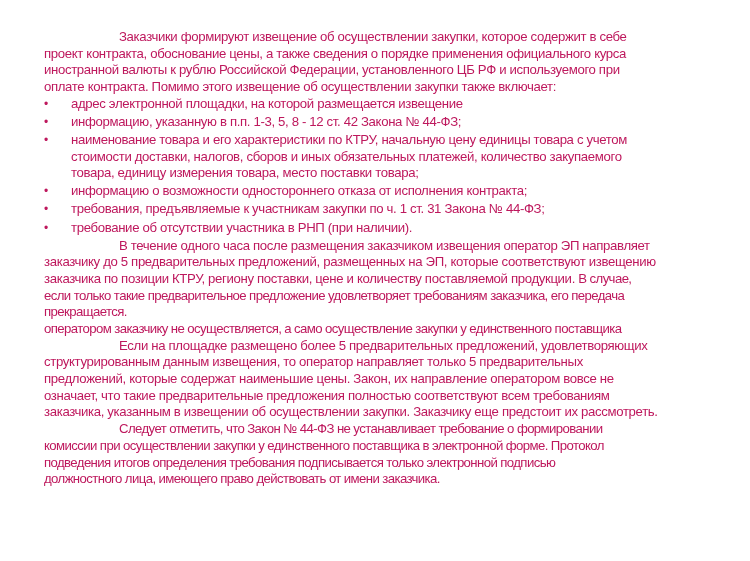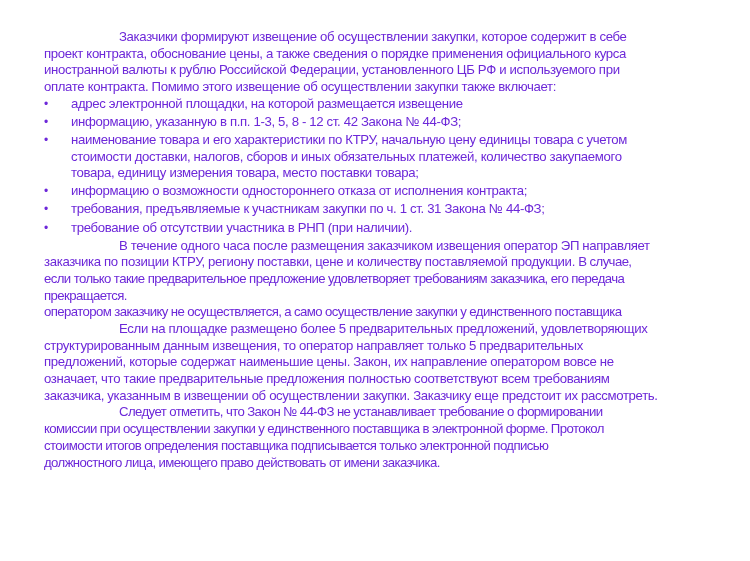--- a/index.html
+++ b/index.html
@@ -1,20 +1,20 @@
 <!DOCTYPE html>
 <html><head>
 <meta charset="utf-8">
 <style>
   html, body { margin: 0; padding: 0; background: #ffffff; }
   body { width: 750px; height: 561px; position: relative; overflow: hidden; }
   .page {
     position: absolute; left: 44px; top: 29px; width: 640px;
     font-family: "Liberation Sans", sans-serif;
-    font-size: 13.2px; color: #6d28d9;
+    font-size: 13.2px; color: #be185d;
     letter-spacing: -0.35px;
   }
   .line { height: 16.7px; line-height: 16.7px; white-space: nowrap; }
   .indent { padding-left: 75px; }
   .para { margin: 0; }
   .bullets { margin: 0; padding: 0; list-style: none; }
   .bullet { position: relative; padding-left: 27px; margin-bottom: 1.4px; }
   .bullet-dot { position: absolute; left: 0; top: 0; height: 16.7px; line-height: 16.7px; font-size: 12px; }
   .bold { font-weight: normal; letter-spacing: -0.6px; }
 </style>
@@ -54,34 +54,35 @@
       <div class="line">требования, предъявляемые к участникам закупки по ч. 1 ст. 31 Закона № 44-ФЗ;</div>
     </li>
     <li class="bullet">
       <span class="bullet-dot">•</span>
       <div class="line">требование об отсутствии участника в РНП (при наличии).</div>
     </li>
   </ul>
 
   <div class="para">
     <div class="line indent">В течение одного часа после размещения заказчиком извещения оператор ЭП направляет</div>
+    <div class="line">заказчику до 5 предварительных предложений, размещенных на ЭП, которые соответствуют извещению</div>
     <div class="line"><span>заказчика по позиции КТРУ, региону поставки, цене и количеству поставляемой продукции. </span><span class="bold">В случае,</span></div>
     <div class="line bold">если только такие предварительное предложение удовлетворяет требованиям заказчика, его передача</div>
     <div class="line bold">прекращается.</div>
     <div class="line bold">оператором заказчику не осуществляется, а само осуществление закупки у единственного поставщика</div>
   </div>
 
   <div class="para">
     <div class="line indent">Если на площадке размещено более 5 предварительных предложений, удовлетворяющих</div>
     <div class="line">структурированным данным извещения, то оператор направляет только 5 предварительных</div>
     <div class="line">предложений, которые содержат наименьшие цены. Закон, их направление оператором вовсе не</div>
     <div class="line">означает, что такие предварительные предложения полностью соответствуют всем требованиям</div>
     <div class="line">заказчика, указанным в извещении об осуществлении закупки. Заказчику еще предстоит их рассмотреть.</div>
   </div>
 
   <div class="para bold">
     <div class="line indent">Следует отметить, что Закон № 44-ФЗ не устанавливает требование о формировании</div>
     <div class="line">комиссии при осуществлении закупки у единственного поставщика в электронной форме. Протокол</div>
-    <div class="line">стоимости итогов определения поставщика подписывается только электронной подписью</div>
+    <div class="line">подведения итогов определения требования подписывается только электронной подписью</div>
     <div class="line">должностного лица, имеющего право действовать от имени заказчика.</div>
   </div>
 
 </div>
 
 </body></html>

